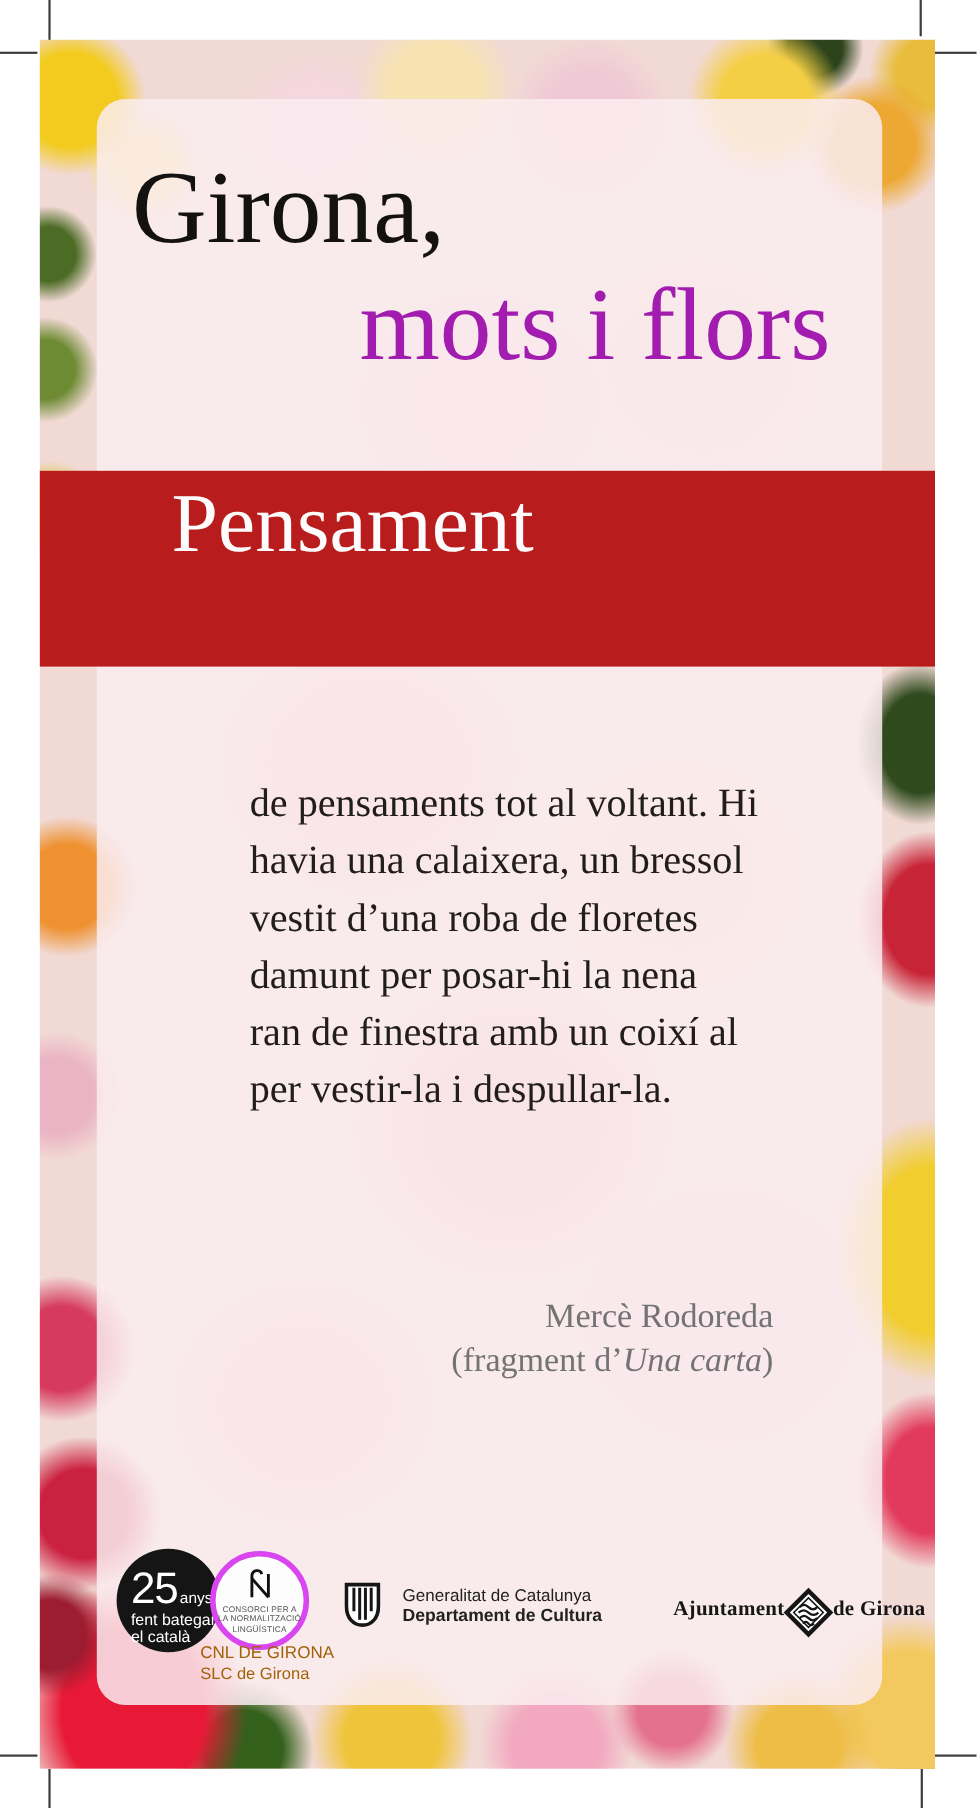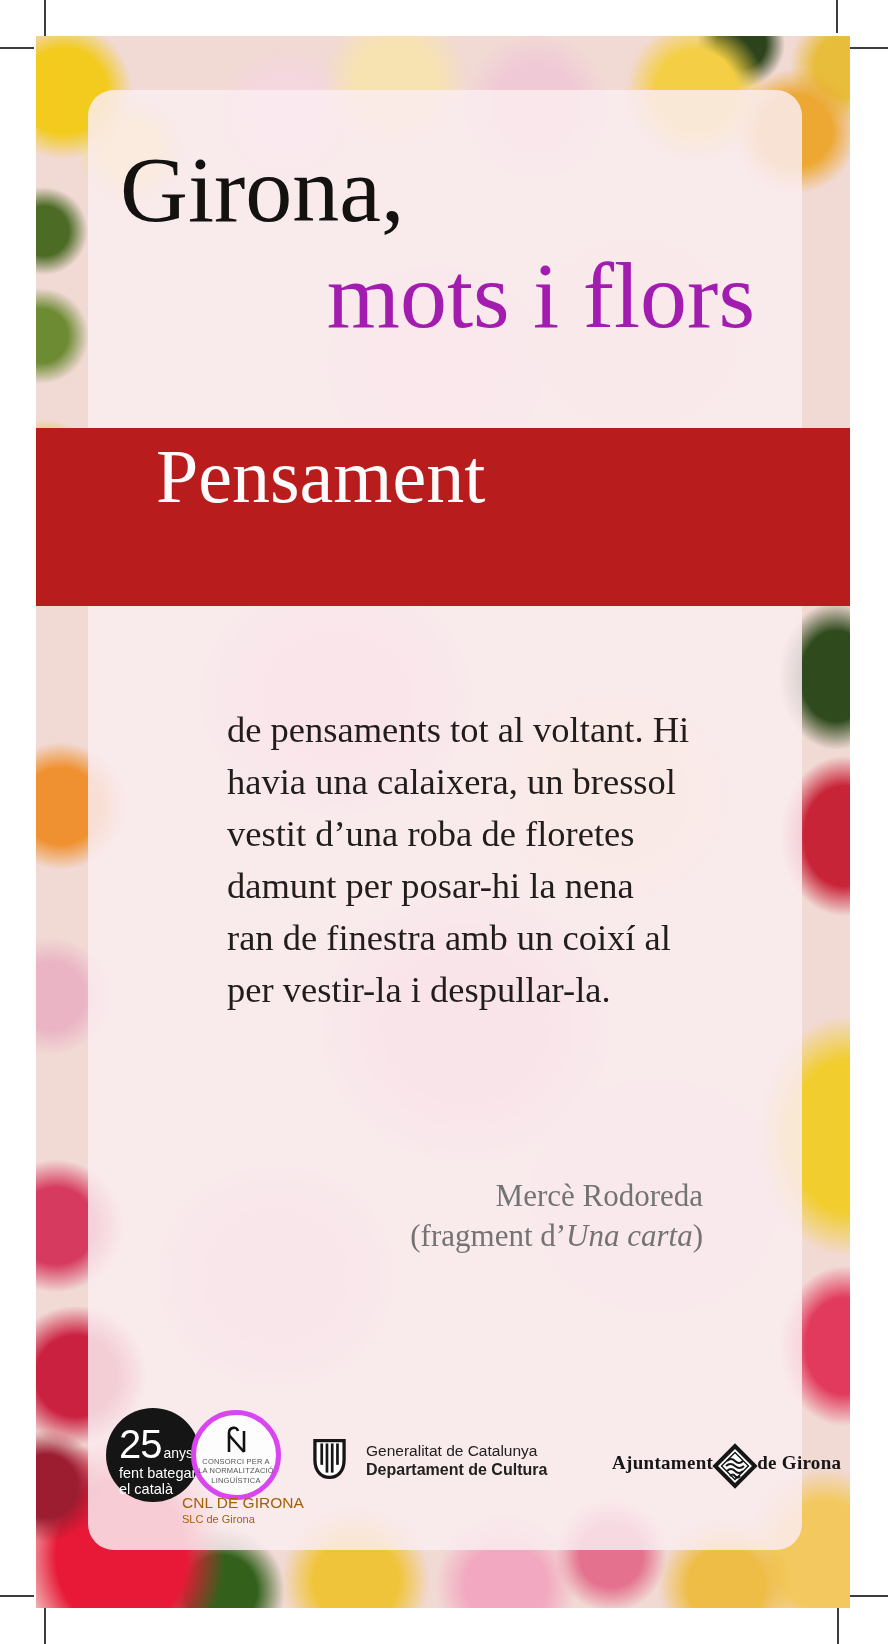--- a/index.html
+++ b/index.html
@@ -75,21 +75,21 @@
   .b25-l2{padding-left:13px;font-size:14.5px;line-height:1.1;margin-top:2px;}
   .b25-l3{padding-left:13px;font-size:14.5px;line-height:1.1;}
   .consorci{position:absolute;left:155px;top:1374px;width:90px;height:90px;border-radius:50%;
             background:#fdfdfd;border:5px solid #d946ef;box-sizing:border-box;text-align:center;
             font-family:"Liberation Sans", sans-serif;color:#555;}
   .consorci svg{margin-top:10px;}
   .c-l{font-size:7.5px;line-height:1.25;letter-spacing:0.2px;}
   .cnl{position:absolute;left:146px;top:1458px;width:130px;text-align:left;
        font-family:"Liberation Sans", sans-serif;color:#a16207;}
   .cnl1{font-size:15.5px;line-height:1.2;}
-  .cnl2{font-size:11px;line-height:1.25;}
+  .cnl2{font-size:15px;line-height:1.25;}
   .gencat{position:absolute;left:277px;top:1402px;display:flex;align-items:flex-end;gap:20px;color:#21211f;
           font-family:"Liberation Sans", sans-serif;}
   .g1{font-size:15.5px;line-height:1.25;}
   .g2{font-size:16px;font-weight:bold;line-height:1.25;}
   .ajgirona{position:absolute;left:576px;top:1396px;height:62px;display:flex;align-items:center;color:#161616;}
   .aj-txt{font-size:19px;font-weight:bold;font-family:"Liberation Serif", serif;letter-spacing:0.3px;}
   .aj-diamond{margin:0 -7px -6px -7px;}
 </style>
 </head>
 <body>

